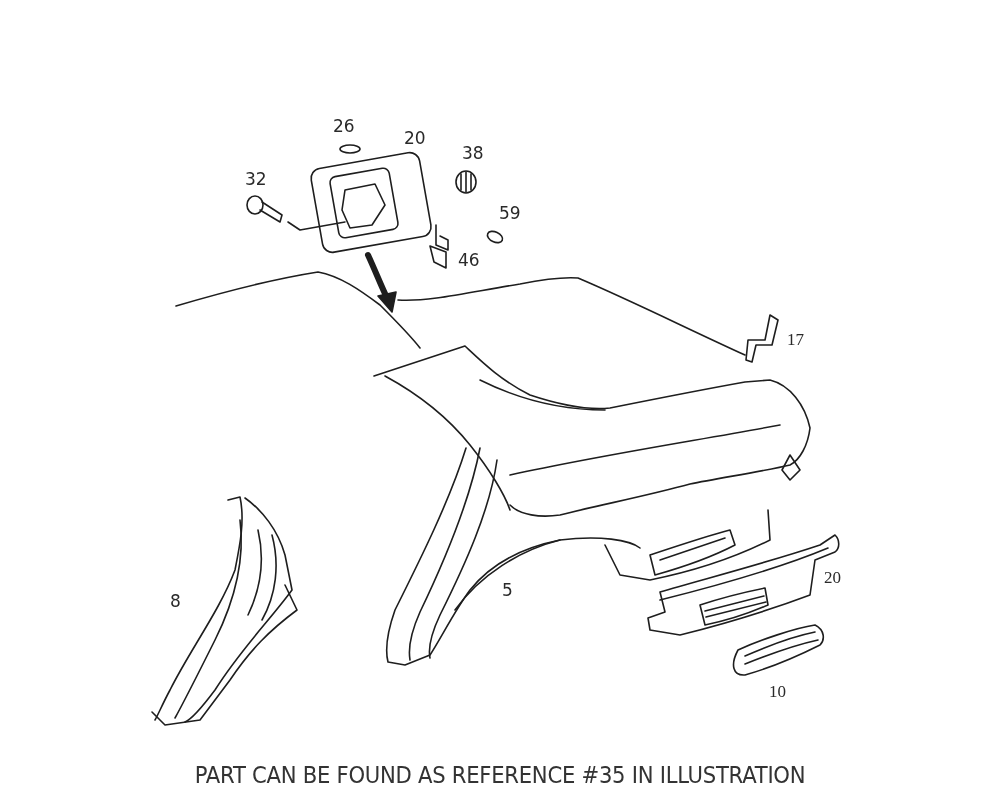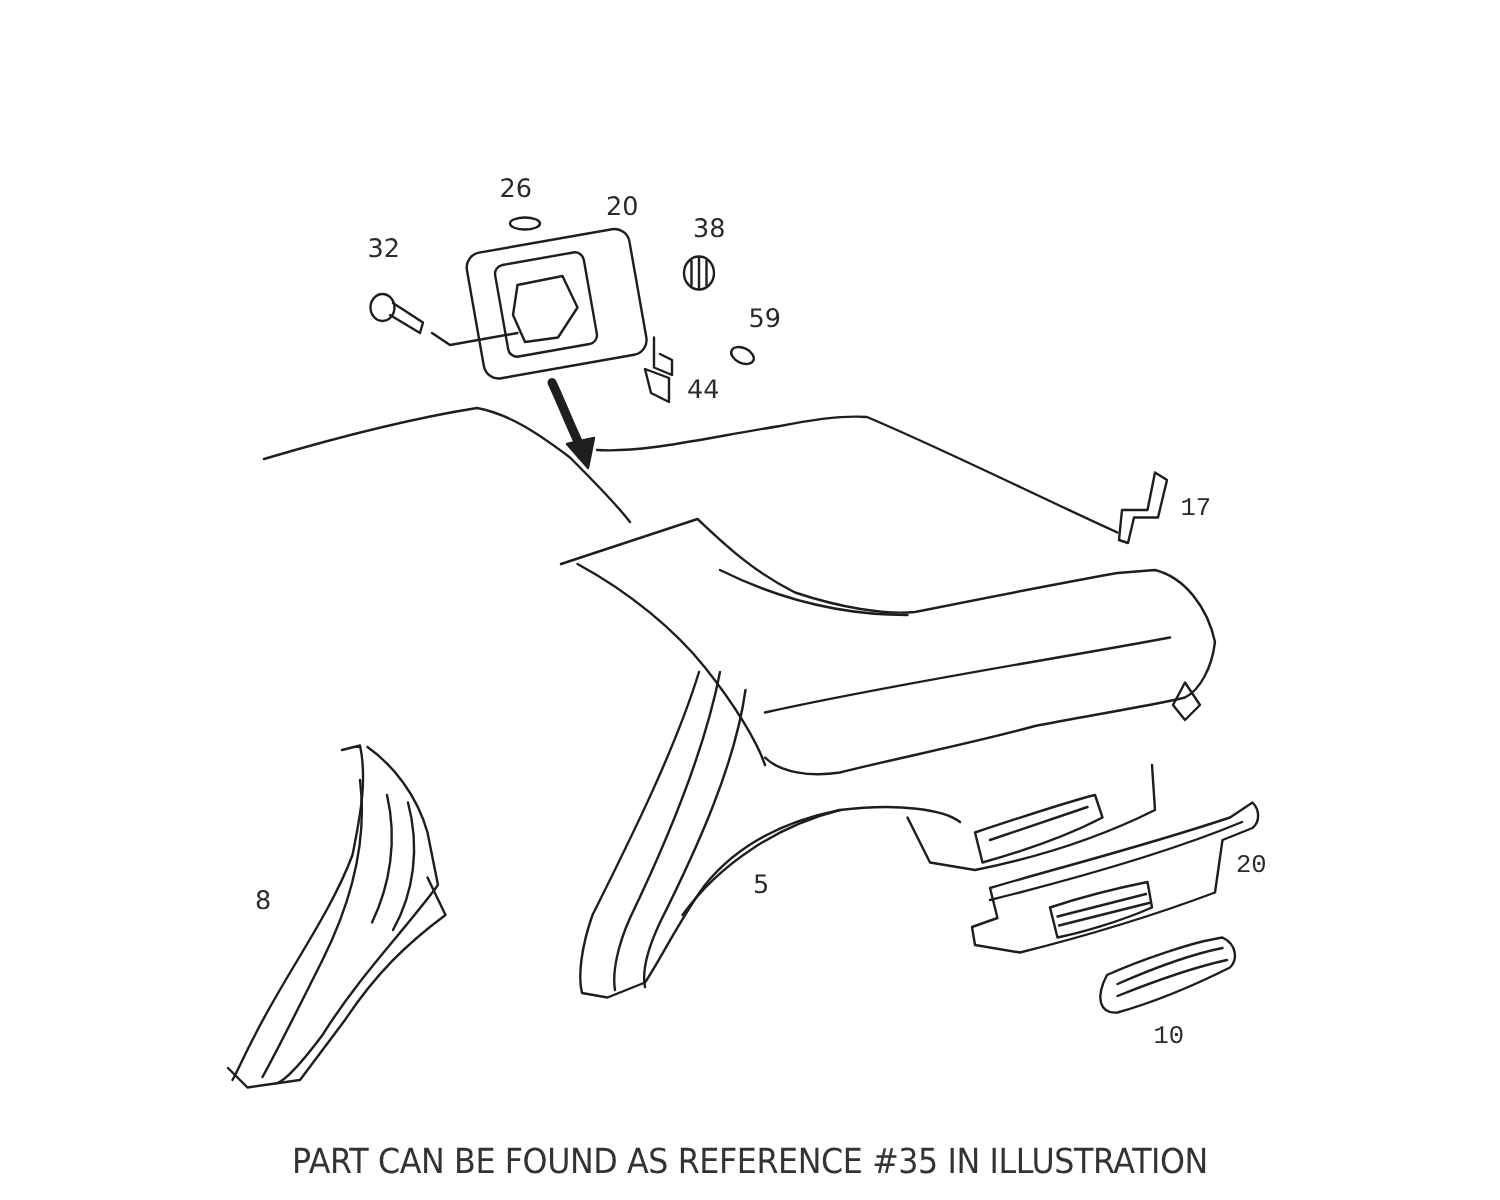--- a/index.html
+++ b/index.html
@@ -1,19 +1,19 @@
 <!DOCTYPE html>
 <html><head>
 <meta charset="utf-8">
 <style>
   html, body { margin: 0; padding: 0; background: #ffffff; }
   body { width: 1000px; height: 800px; position: relative; overflow: hidden; font-family: "DejaVu Sans", sans-serif; }
   #diagram { position: absolute; left: 0; top: 0; width: 980px; height: 760px; }
   .ref-label { position: absolute; font-family: "DejaVu Sans", sans-serif; font-size: 17px; color: #2a2a2a; }
-  .ref-label.serif { font-family: Liberation Mono, monospace; }
+  .ref-label.serif { font-family: Liberation Serif, serif; }
   #caption { position: absolute; left: 0; top: 762px; width: 1000px; text-align: center; font-family: "DejaVu Sans", sans-serif; font-size: 23px; color: #333333; letter-spacing: -0.3px; transform: scaleX(0.92); transform-origin: 50% 50%; }
   svg path, svg ellipse, svg rect, svg line, svg polyline { fill: none; stroke: #1e1e1e; stroke-width: 1.6; stroke-linecap: round; stroke-linejoin: round; }
 </style>
 </head>
 <body>
 
 <div id="diagram">
   <svg width="1000" height="760" viewBox="0 0 1000 760">
 
     <path d="M176 306 C230 290 280 278 318 272 C340 276 360 290 380 305 C395 320 410 335 420 348"></path>
@@ -64,23 +64,23 @@
     <path d="M700 605 C730 595 755 590 765 588 L768 605 C745 615 720 622 705 625 Z"></path>
     <path d="M705 611 L764 596 M706 617 L766 602"></path>
 
     <path d="M738 650 C760 640 795 628 815 625 C825 630 825 640 820 645 C800 655 770 668 745 675 C733 676 730 665 738 650 Z"></path>
     <path d="M745 656 C770 645 795 636 815 632 M745 664 C770 654 795 645 818 640"></path>
   </svg>
 
   <span class="ref-label" style="left:333px;top:116px;">26</span>
   <span class="ref-label" style="left:404px;top:128px;">20</span>
   <span class="ref-label" style="left:462px;top:143px;">38</span>
-  <span class="ref-label" style="left:245px;top:156px;">32</span>
+  <span class="ref-label" style="left:245px;top:169px;">32</span>
   <span class="ref-label" style="left:499px;top:203px;">59</span>
-  <span class="ref-label" style="left:458px;top:250px;">44</span>
+  <span class="ref-label" style="left:458px;top:250px;">46</span>
   <span class="ref-label serif" style="left:787px;top:330px;">17</span>
   <span class="ref-label" style="left:170px;top:591px;">8</span>
   <span class="ref-label" style="left:502px;top:580px;">5</span>
   <span class="ref-label serif" style="left:824px;top:568px;">20</span>
   <span class="ref-label serif" style="left:769px;top:682px;">10</span>
 </div>
 
 <div id="caption">PART CAN BE FOUND AS REFERENCE #35 IN ILLUSTRATION</div>
 
 </body></html>

